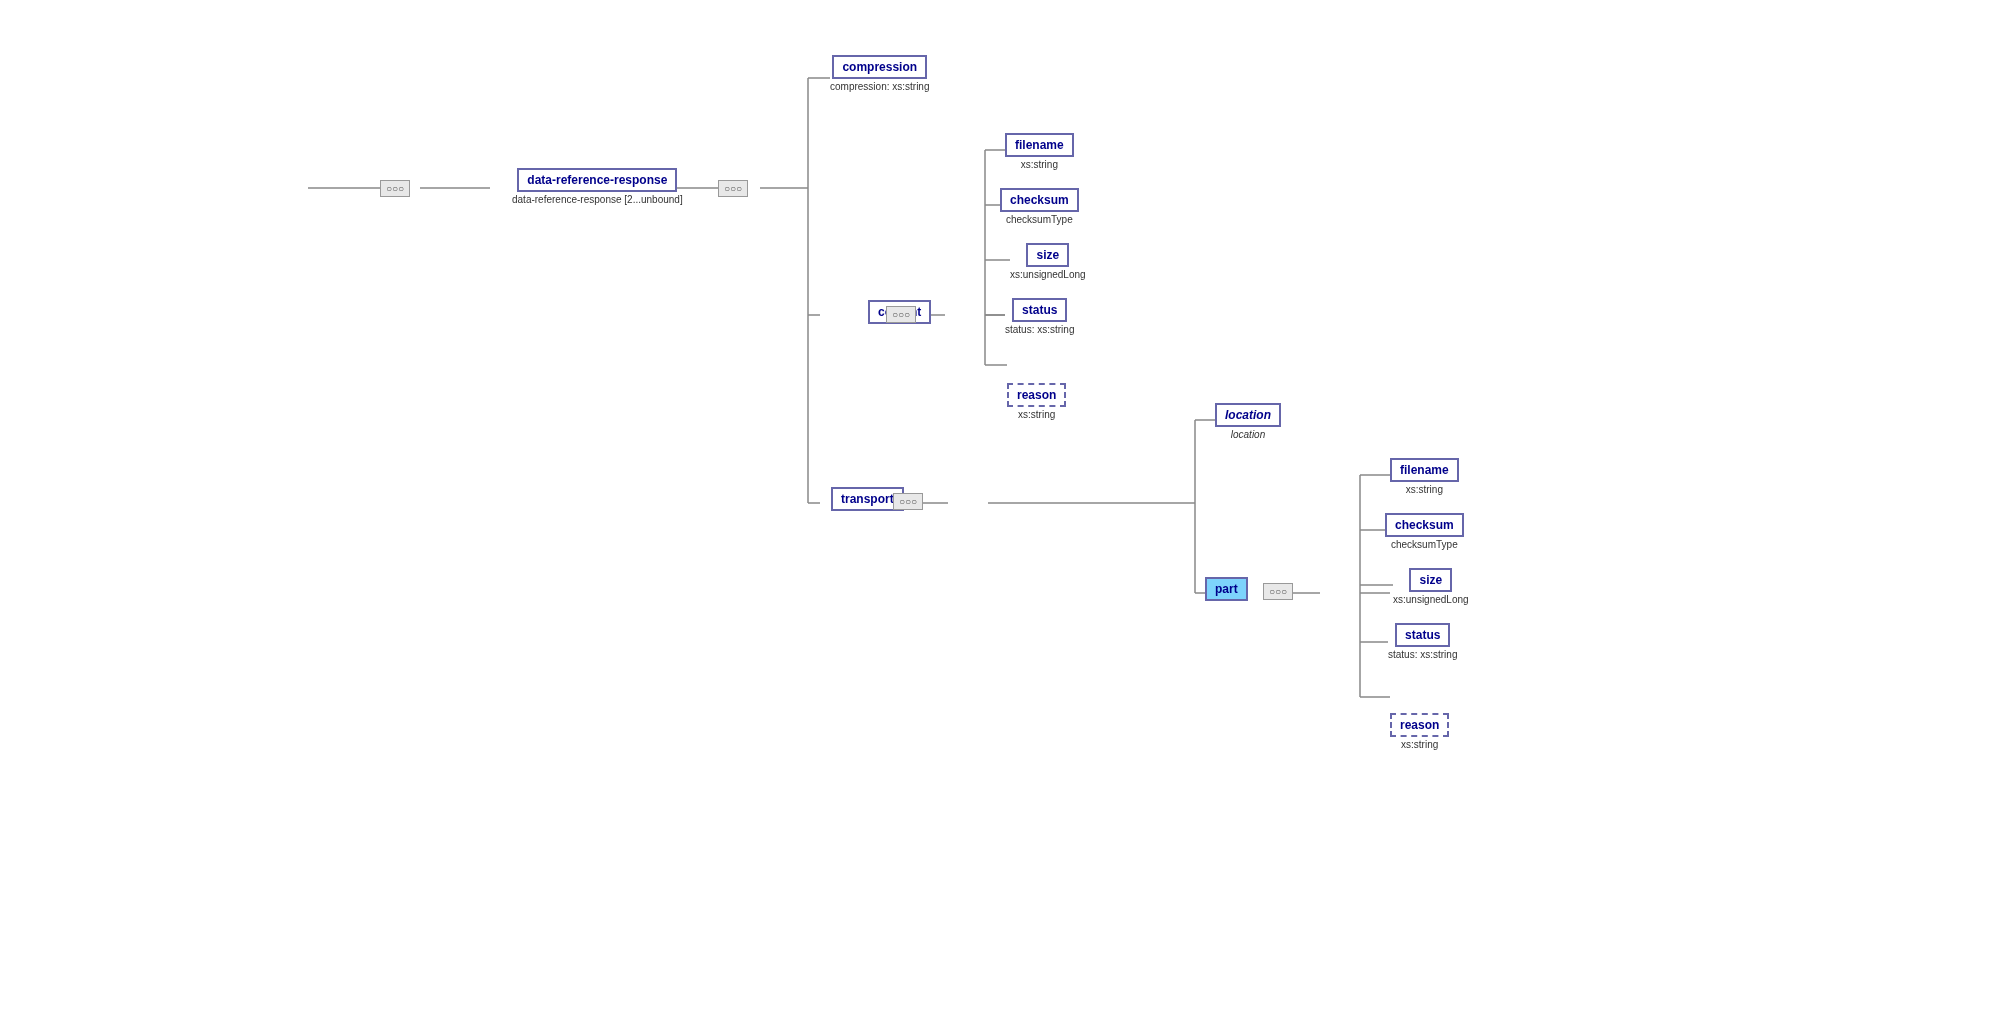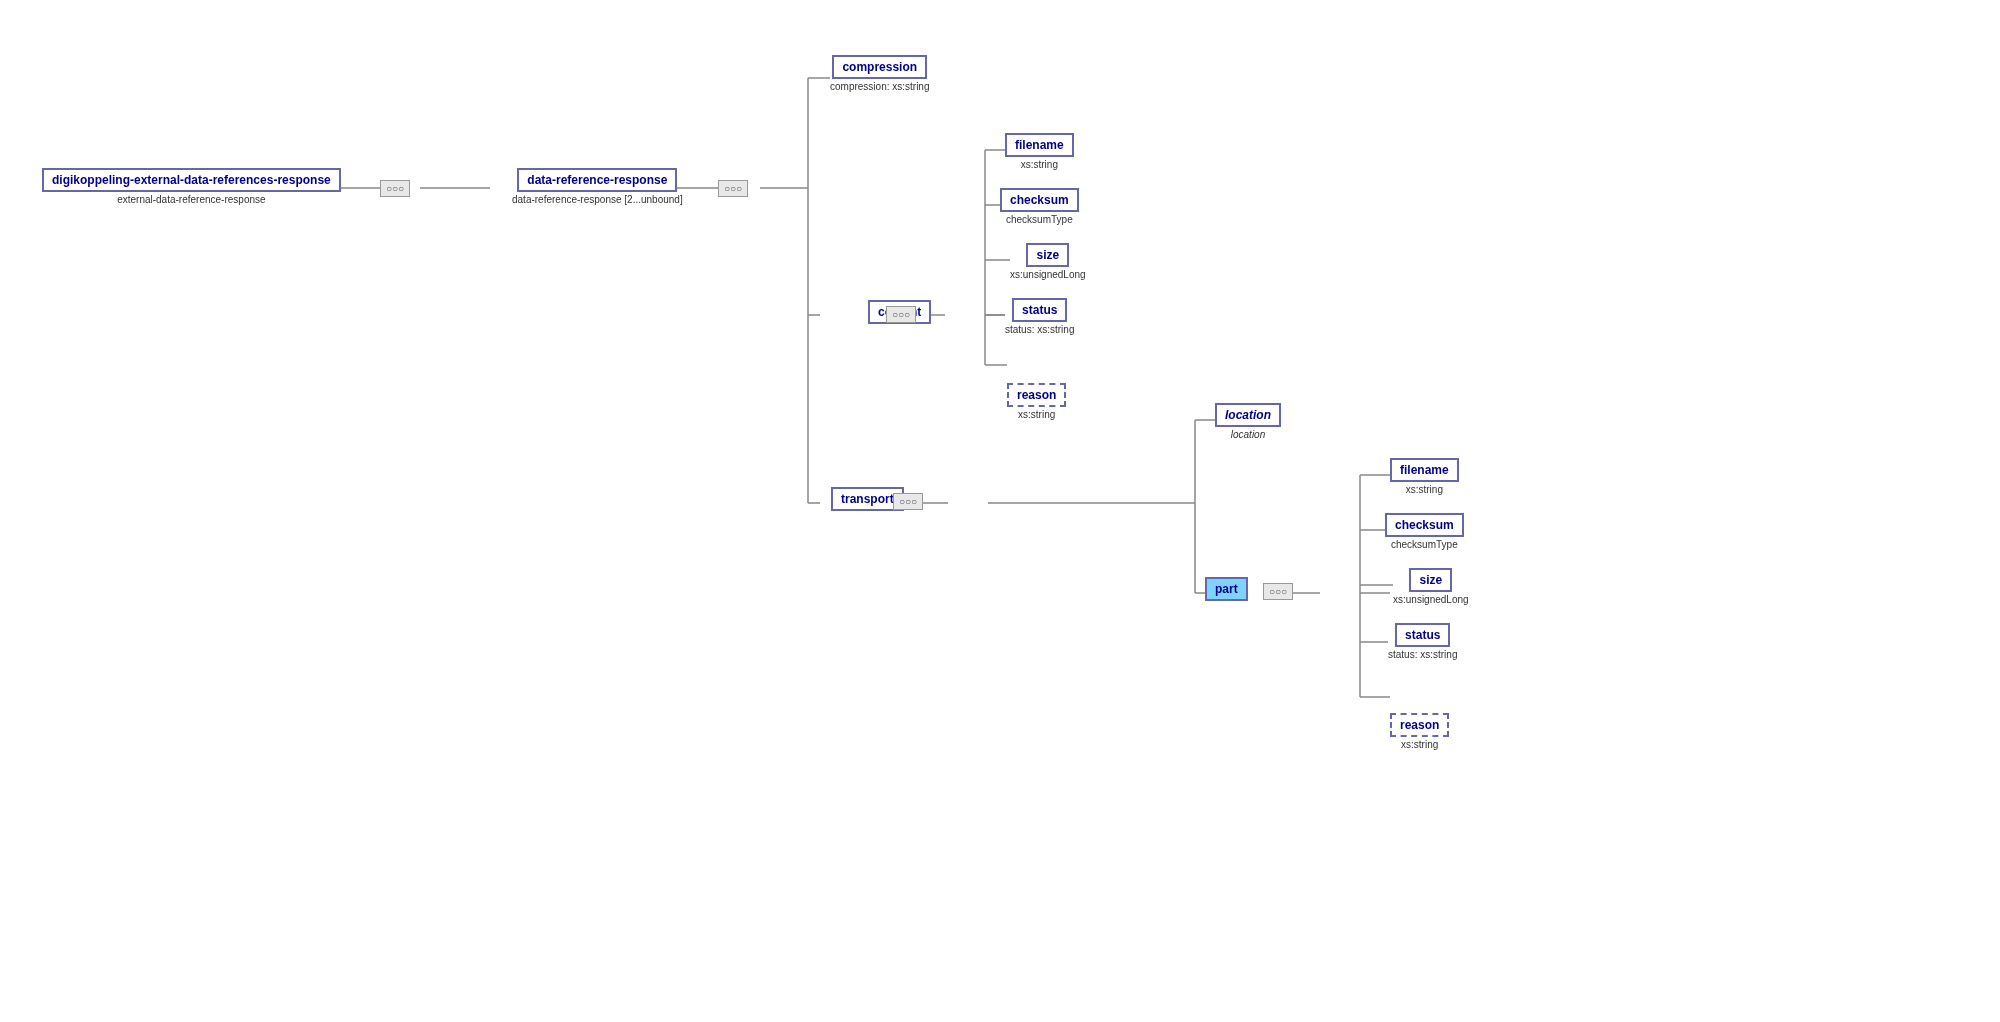--- a/index.html
+++ b/index.html
@@ -124,24 +124,20 @@
 
     <line x1="1360" y1="530" x2="1385" y2="530"></line>
 
     <line x1="1360" y1="585" x2="1393" y2="585"></line>
 
     <line x1="1360" y1="642" x2="1388" y2="642"></line>
 
     <line x1="1360" y1="697" x2="1390" y2="697"></line>
   </svg>
 
-  <div class="node" style="left:42px; top:168px;">
-    <div class="node-box">digikoppeling-external-data-references-response</div>
-    <div class="node-label">external-data-reference-response</div>
-  </div>
 
   <div style="position:absolute; left:380px; top:180px; border:1px solid #999; background:#e8e8e8; padding:2px 5px; font-size:10px; color:#555;">○○○</div>
 
   <div class="node" style="left:512px; top:168px;">
     <div class="node-box">data-reference-response</div>
     <div class="node-label">data-reference-response [2...unbound]</div>
   </div>
 
   <div style="position:absolute; left:718px; top:180px; border:1px solid #999; background:#e8e8e8; padding:2px 5px; font-size:10px; color:#555;">○○○</div>
 

